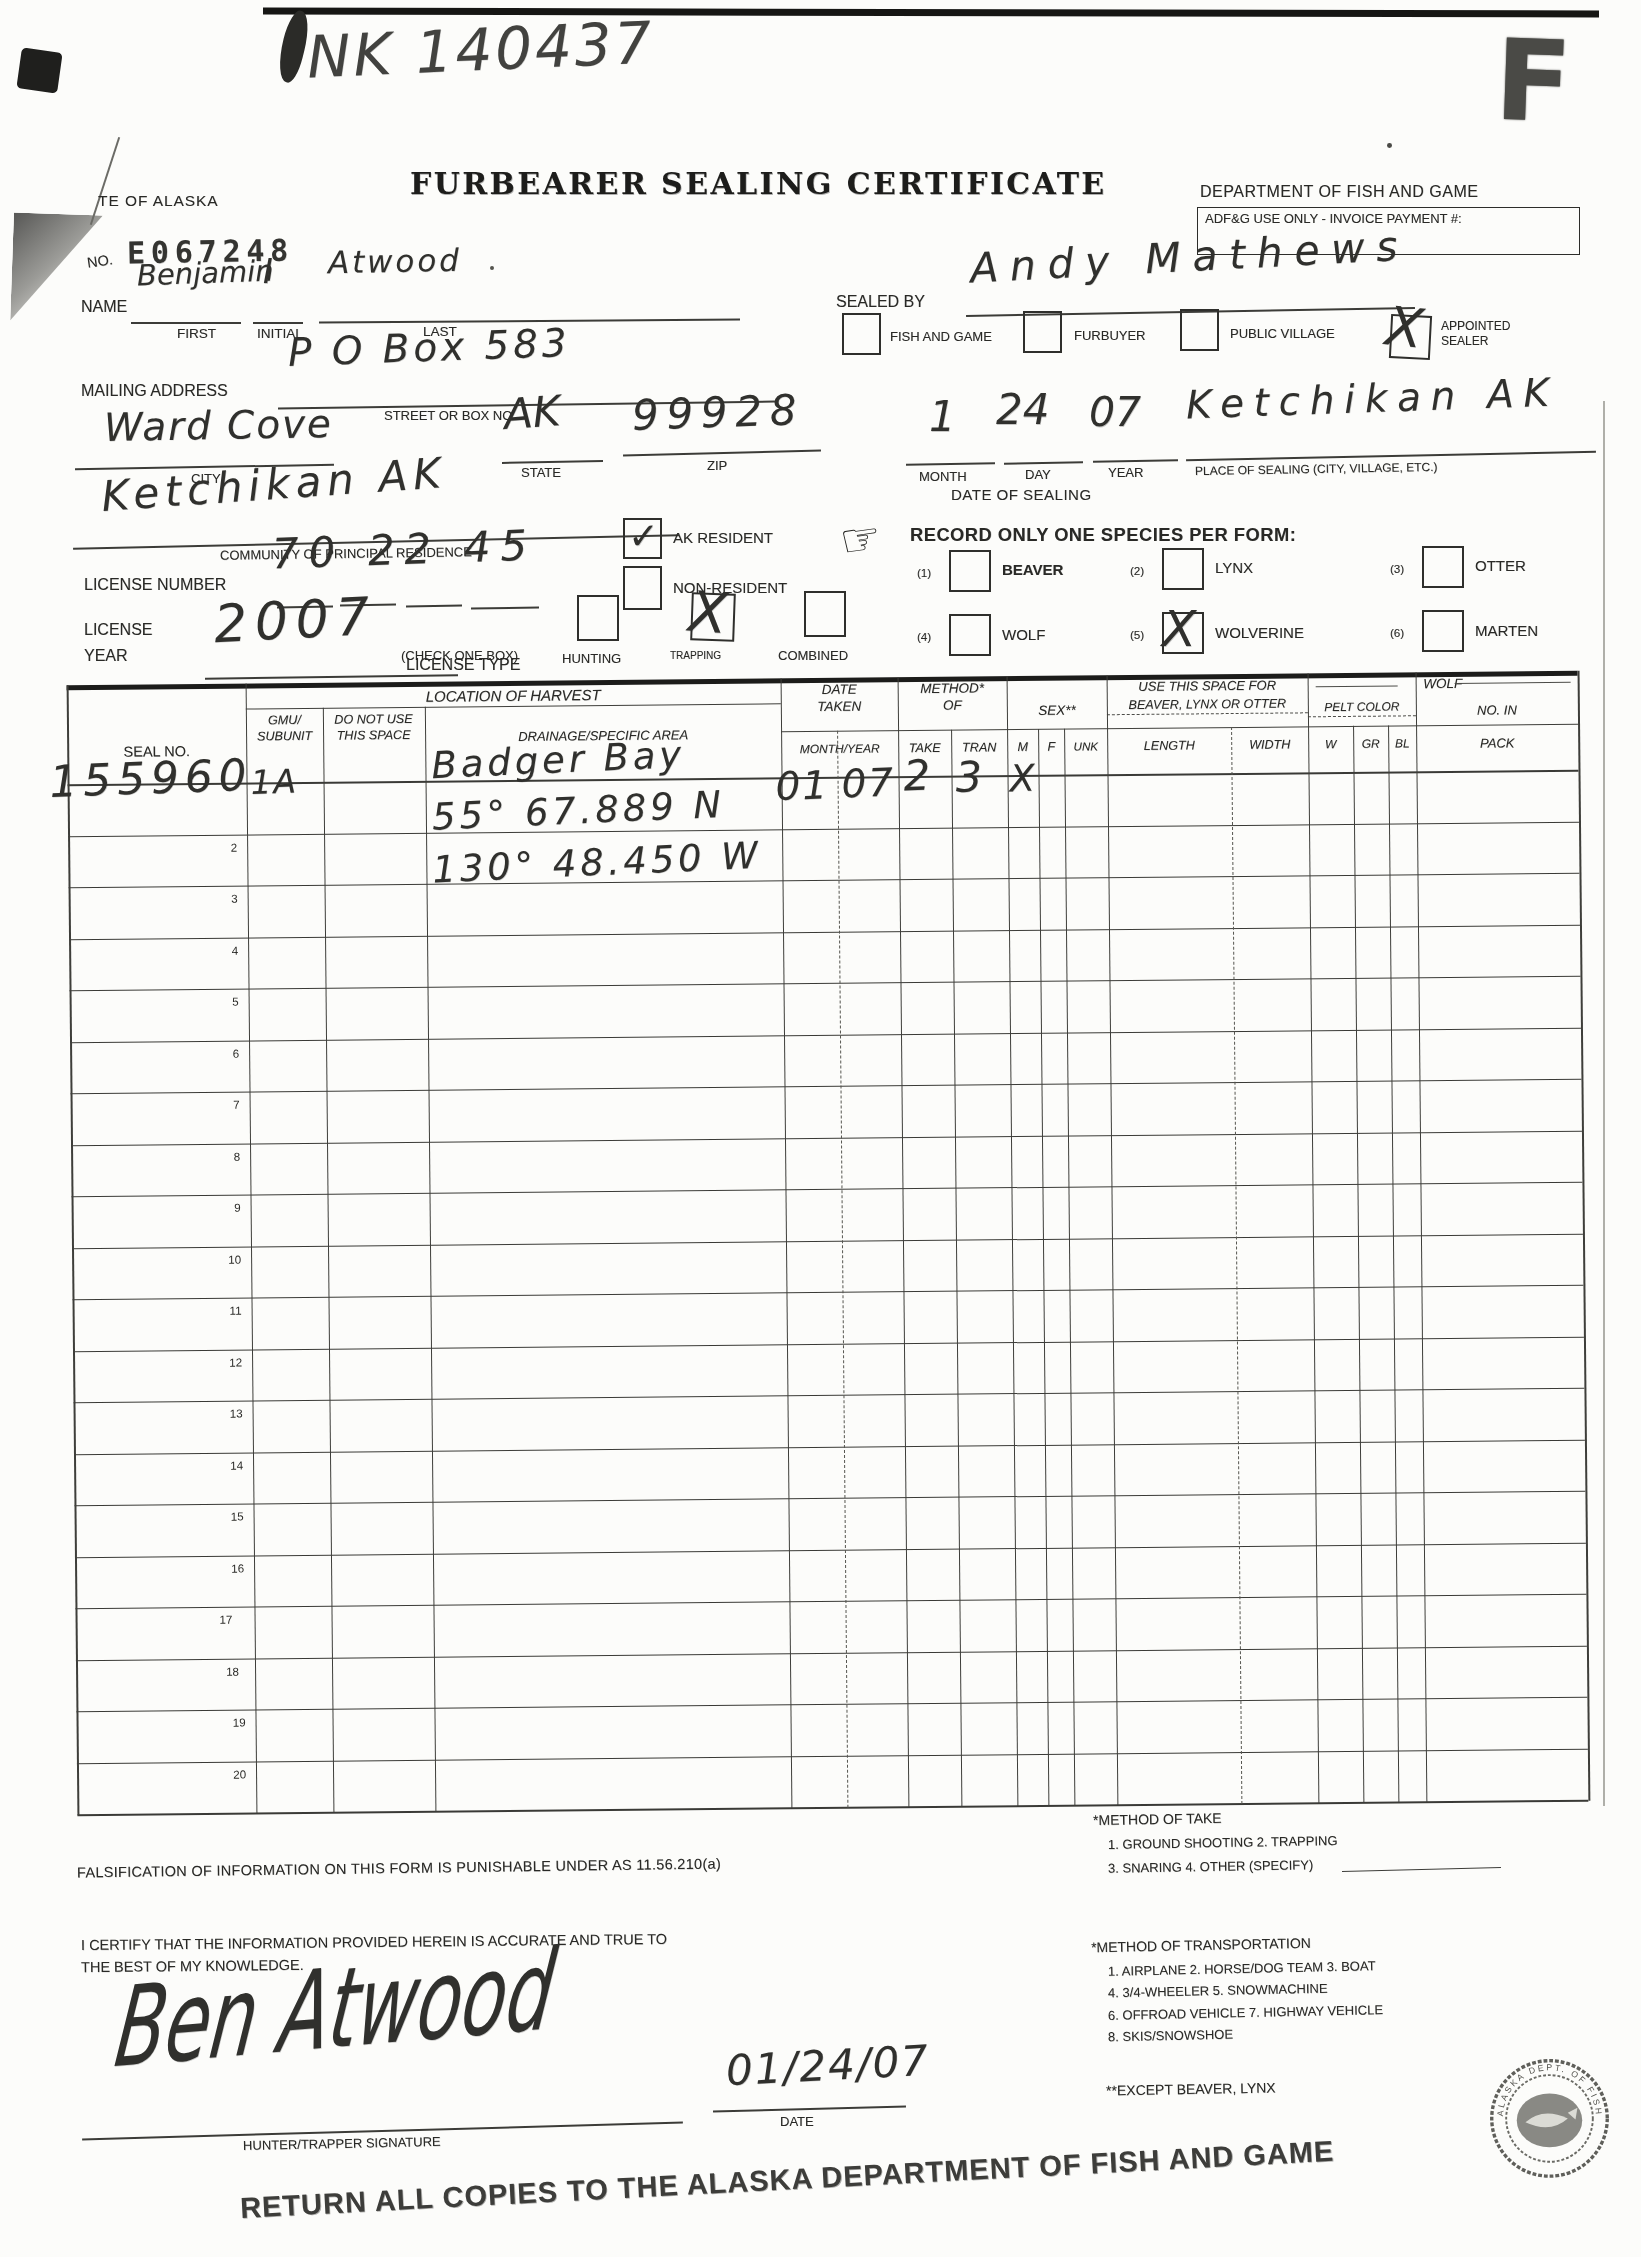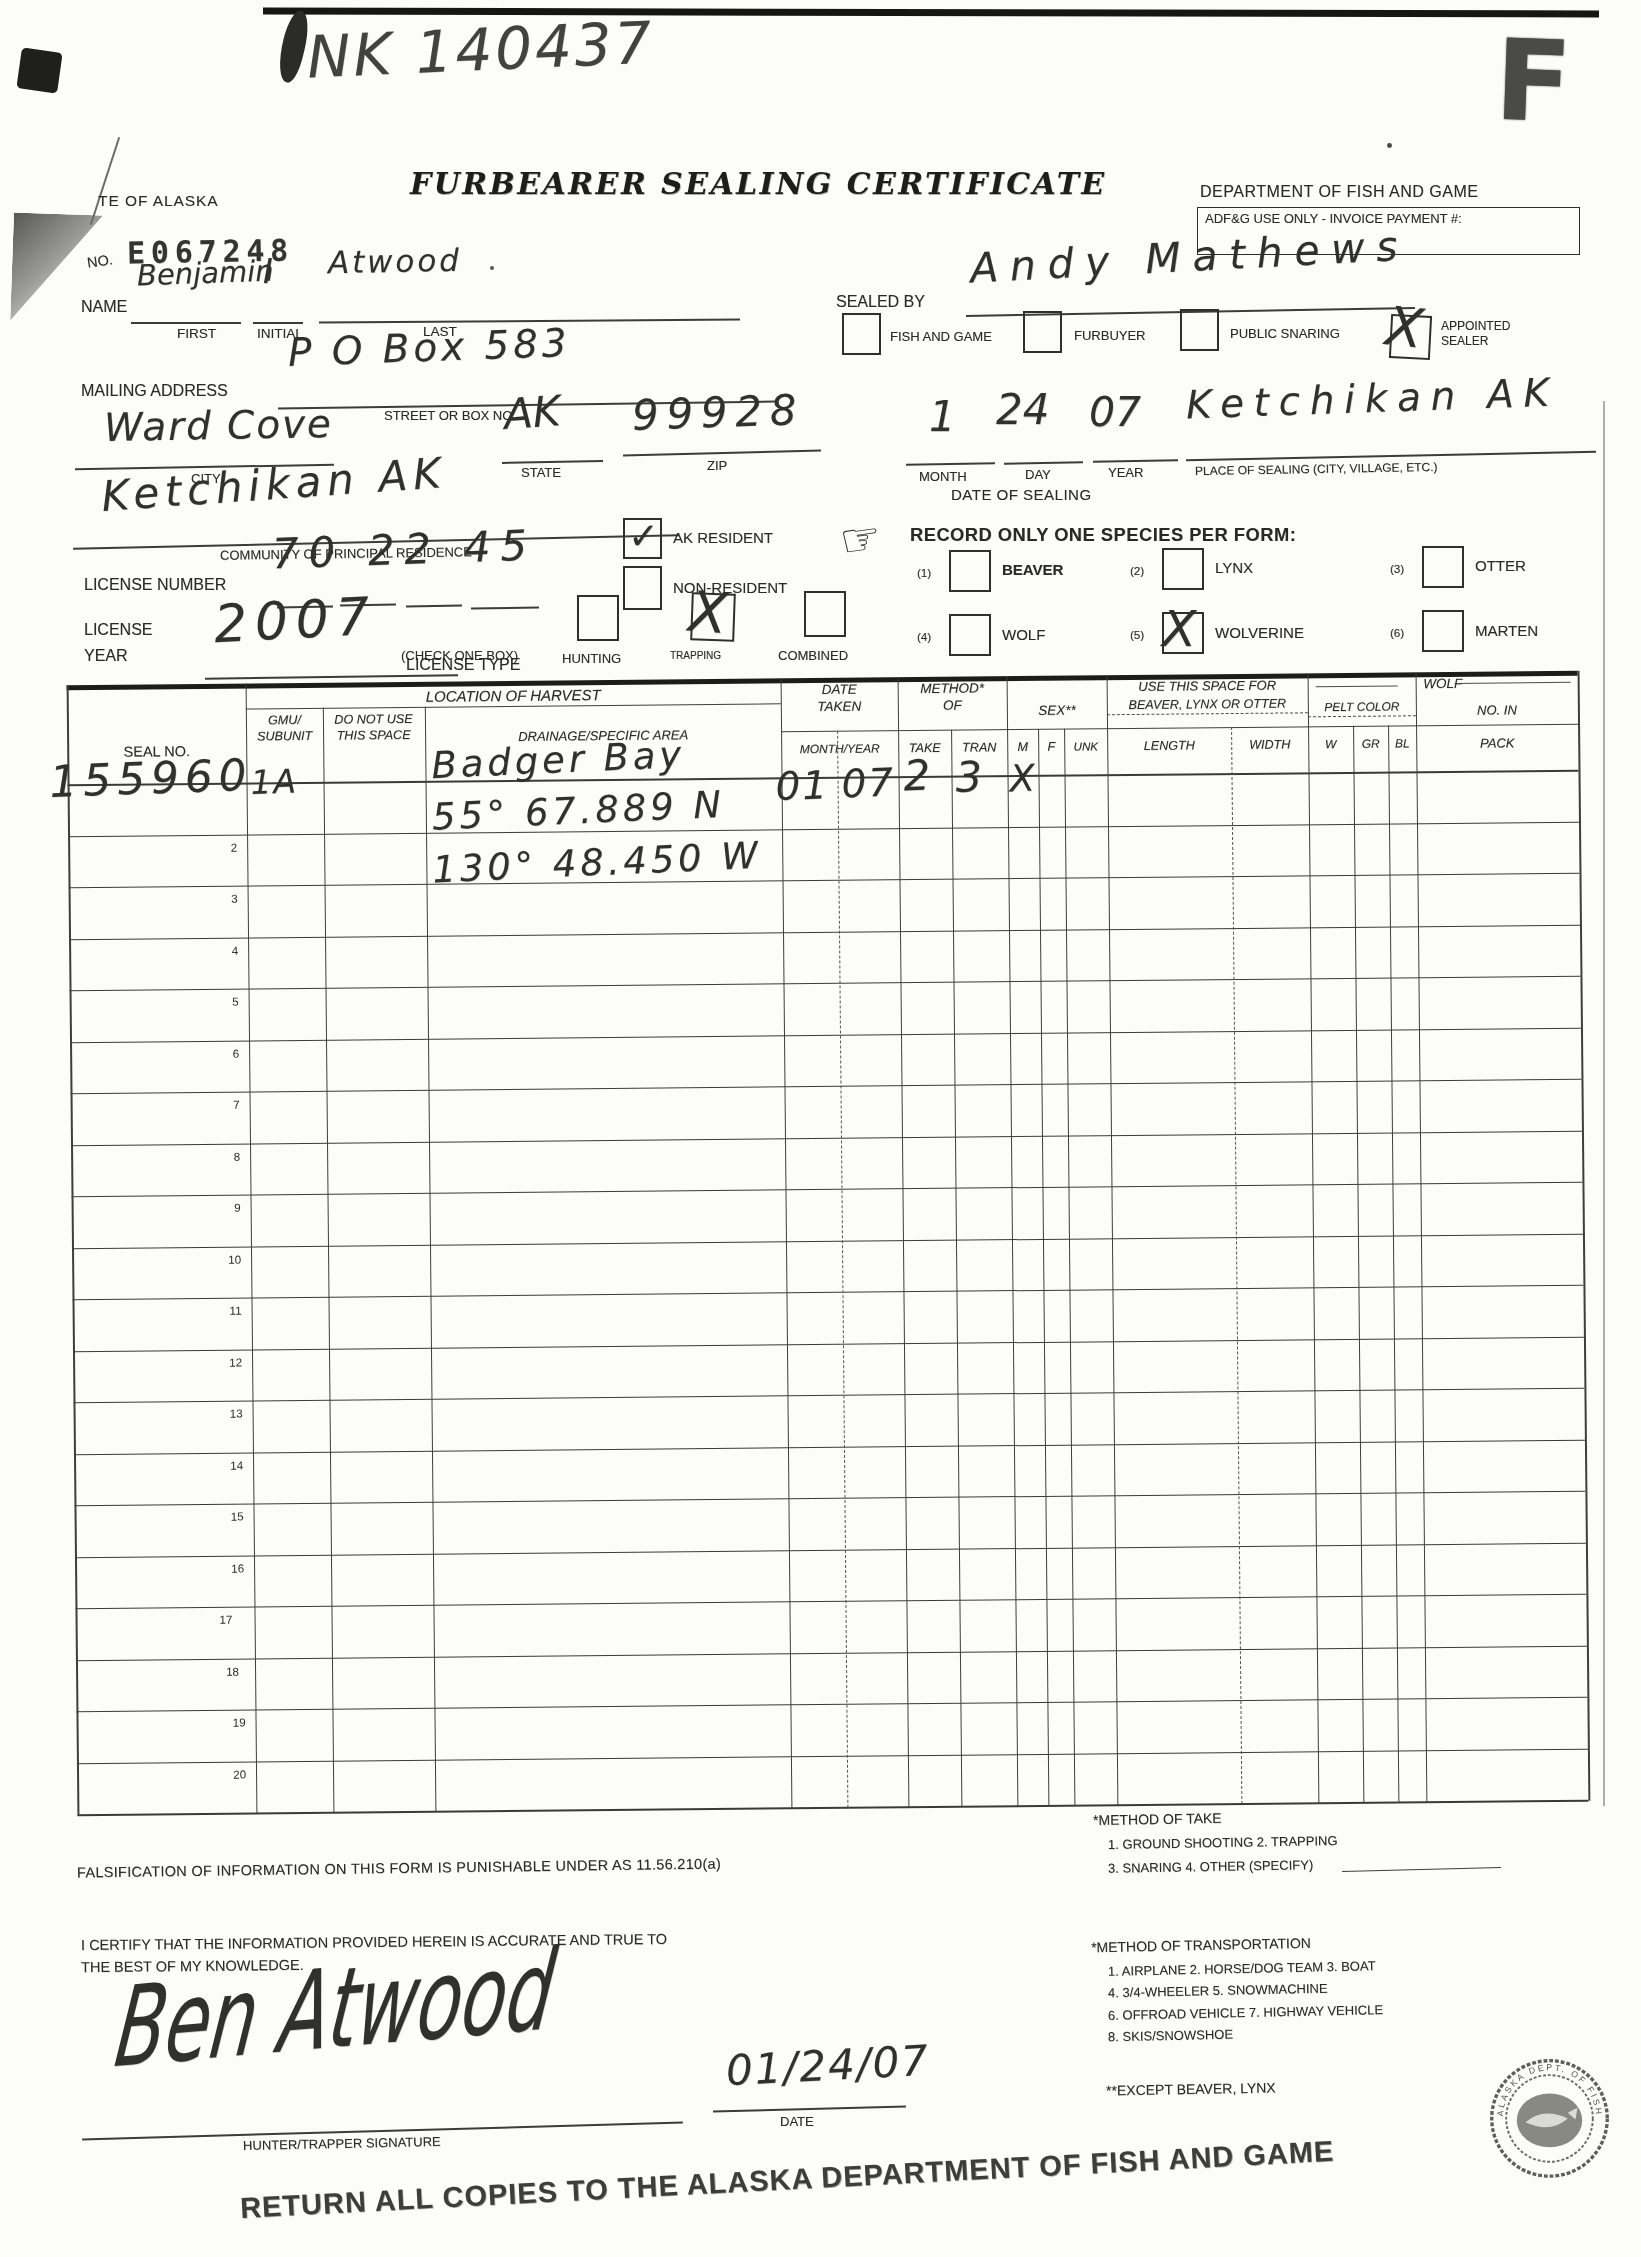--- a/index.html
+++ b/index.html
@@ -36,21 +36,21 @@
   <div class="abs" style="left:1603px;top:401px;width:1.9px;height:1405px;background:#9b9b95;opacity:.8;"></div>
   <div class="abs" style="left:1387px;top:143px;width:4.8px;height:4.8px;background:#4a4a46;border-radius:50%;"></div>
   <div class="abs" style="left:490px;top:266px;width:3.9px;height:3.9px;background:#55554f;border-radius:50%;"></div>
 
   <div class="abs hw" style="left:307px;top:21px;font-size:58px;letter-spacing:2.9px;transform:rotate(-2.5deg);color:#42423f;">NK 140437</div>
   <div class="abs" style="left:1495px;top:25px;font-family:'DejaVu Sans',sans-serif;font-weight:bold;font-size:112px;
               color:#4a4a46;transform:rotate(2deg);text-shadow:0 0 1.9px #4a4a46;line-height:1;">F</div>
 
   <div class="abs" style="left:104px;top:135px;width:2.4px;height:92px;background:#6b6b66;transform:rotate(18deg);"></div>
   <div class="abs print" style="left:98px;top:192px;font-size:15.4px;letter-spacing:1px;">TE OF ALASKA</div>
-  <div class="abs title-serif" style="left:410px;top:166px;font-size:30px;white-space:nowrap;font-style:italic;">FURBEARER SEALING CERTIFICATE</div>
+  <div class="abs title-serif" style="left:410px;top:166px;font-size:30px;white-space:nowrap;">FURBEARER SEALING CERTIFICATE</div>
   <div class="abs print" style="left:1200px;top:183px;font-size:16px;letter-spacing:0.5px;">DEPARTMENT OF FISH AND GAME</div>
   <div class="abs" style="left:1197px;top:207px;width:381px;height:46px;border:1.9px solid #2d2d2a;"></div>
   <div class="abs print" style="left:1205px;top:211px;font-size:13px;">ADF&amp;G USE ONLY - INVOICE PAYMENT #:</div>
 
   <div class="abs print" style="left:87px;top:253px;font-size:14.5px;transform:rotate(-8deg);">NO.</div>
   <div class="abs print mono" style="left:127px;top:234px;font-size:30px;font-weight:bold;letter-spacing:5.8px;transform:rotate(-1deg);color:#343431;">E067248</div>
 
   <div class="abs print" style="left:81px;top:298px;font-size:16px;">NAME</div>
   <div class="abs hw" style="left:137px;top:259px;font-size:29px;transform:rotate(-2deg);">Benjamin</div>
   <div class="abs hw" style="left:263px;top:255px;font-size:33px;">I</div>
@@ -69,21 +69,21 @@
   <div class="abs cb" style="left:842px;top:313px;width:39px;height:42px;"></div>
   <div class="abs hw cbmark" style="left:844px;top:311px;font-size:42px;"></div>
   <div class="abs print" style="left:890px;top:329px;font-size:13px;">FISH AND GAME</div>
 
   <div class="abs cb" style="left:1023px;top:311px;width:39px;height:42px;"></div>
   <div class="abs hw cbmark" style="left:1025px;top:309px;font-size:42px;"></div>
   <div class="abs print" style="left:1074px;top:328px;font-size:13px;">FURBUYER</div>
 
   <div class="abs cb" style="left:1180px;top:309px;width:39px;height:42px;"></div>
   <div class="abs hw cbmark" style="left:1182px;top:307px;font-size:42px;"></div>
-  <div class="abs print" style="left:1230px;top:326px;font-size:13px;">PUBLIC SNARING</div>
+  <div class="abs print" style="left:1230px;top:326px;font-size:13px;">PUBLIC VILLAGE</div>
 
   <div class="abs cb" style="left:1390px;top:315px;width:41px;height:44px;transform:rotate(3deg);"></div>
   <div class="abs hw cbmark" style="left:1386px;top:301px;font-size:54px;transform:rotate(6deg);">X</div>
   <div class="abs print" style="left:1441px;top:319px;font-size:12px;width:92px;white-space:normal;line-height:1.25;">APPOINTED SEALER</div>
 
   <div class="abs print" style="left:81px;top:382px;font-size:16px;">MAILING ADDRESS</div>
   <div class="abs hw" style="left:288px;top:328px;font-size:39px;letter-spacing:3.9px;transform:rotate(-2deg);">P O Box 583</div>
   <div class="abs line" style="left:278px;top:404px;width:497px;transform:rotate(-0.8deg);"></div>
   <div class="abs print" style="left:384px;top:408px;font-size:13px;">STREET OR BOX NO.</div>
 

